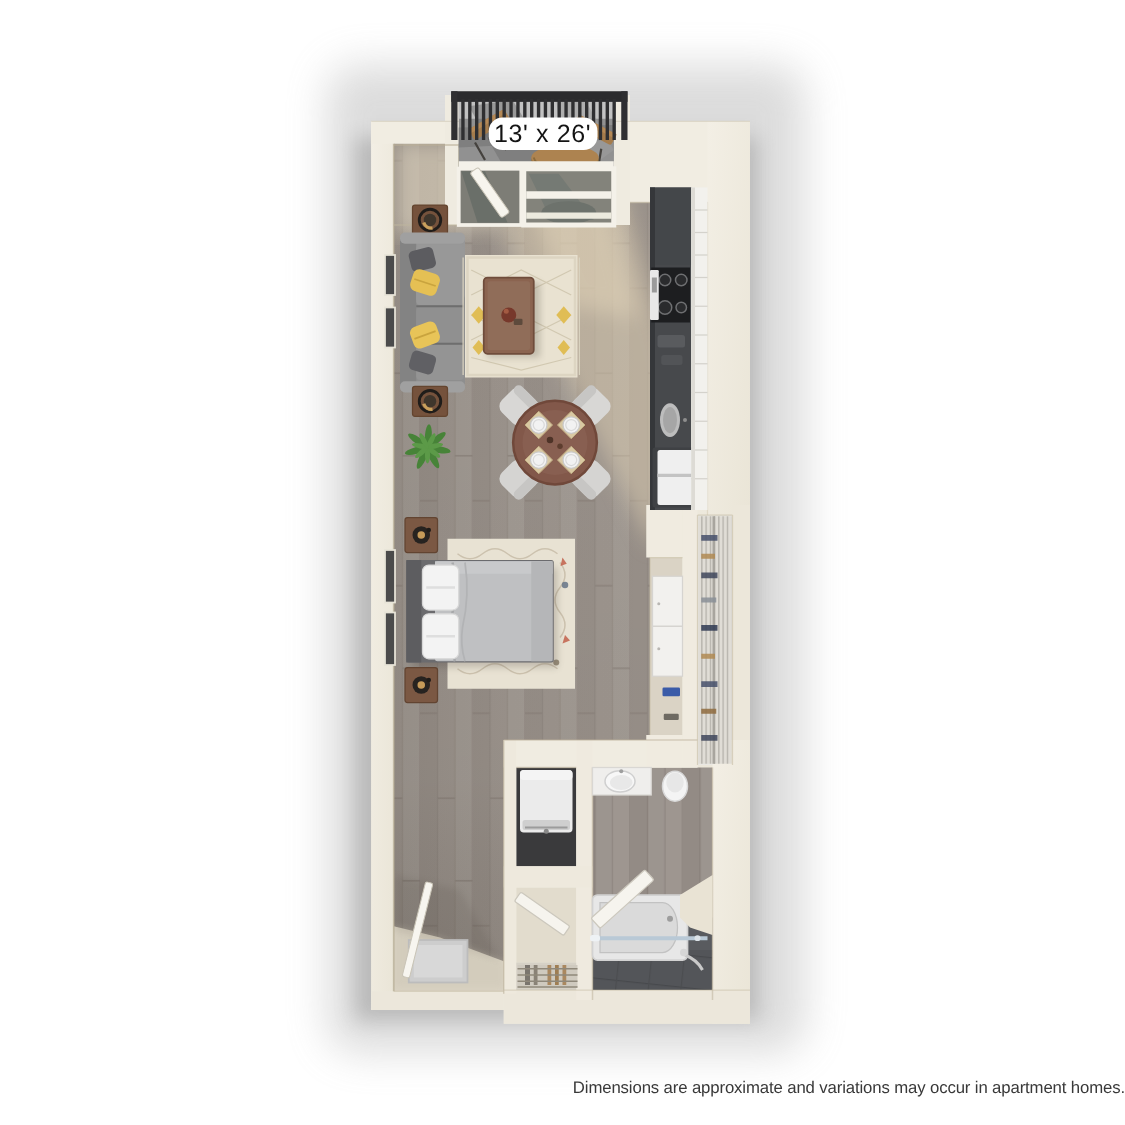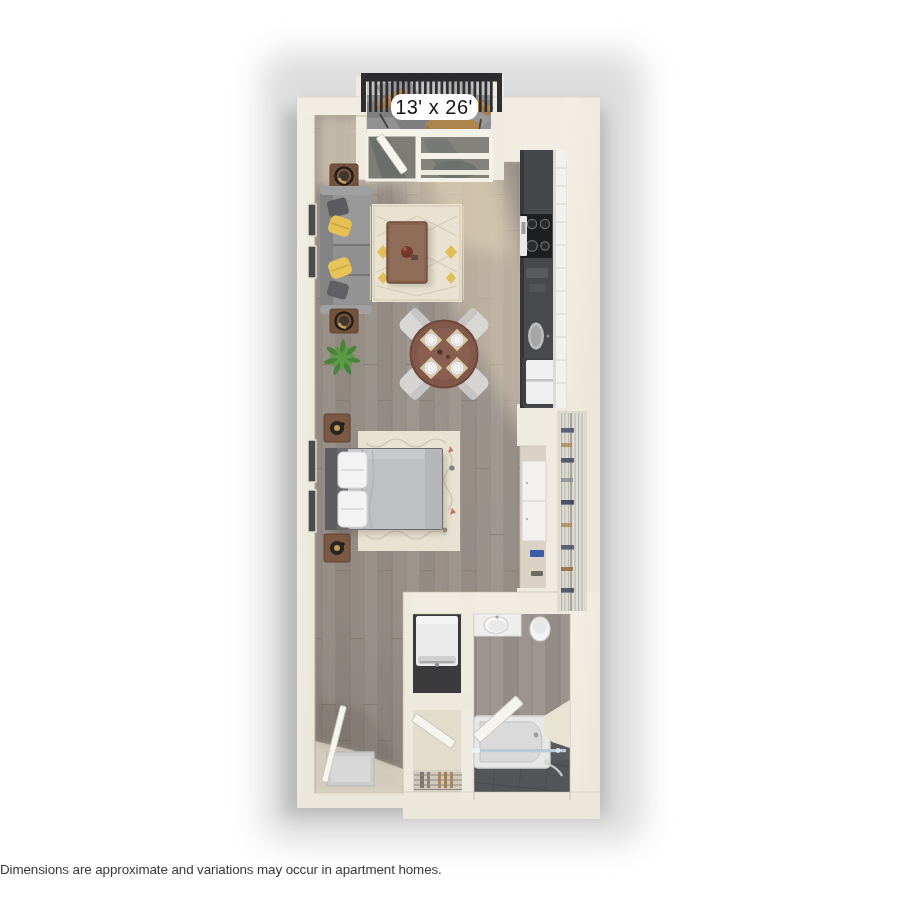--- a/index.html
+++ b/index.html
@@ -1,17 +1,17 @@
 <!DOCTYPE html>
 <html><head>
 <meta charset="utf-8">
 <style>
 html,body{margin:0;padding:0;background:#ffffff;width:900px;height:900px;overflow:hidden;}
 body{font-family:"Liberation Sans",sans-serif;}
-.caption{position:absolute;top:862px;left:0;width:900px;text-align:left;font-size:13.4px;letter-spacing:-0.1px;color:#393939;}
+.caption{position:absolute;top:862px;left:0;width:900px;text-align:right;font-size:13.4px;letter-spacing:-0.1px;color:#393939;}
 </style>
 </head>
 <body>
 <svg width="900" height="900" viewBox="0 0 900 900" xmlns="http://www.w3.org/2000/svg" style="position:absolute;top:0;left:0">
 <defs>
 <pattern id="wd" width="42" height="170" patternUnits="userSpaceOnUse">
   <rect width="42" height="170" fill="#9e968f"></rect>
   <rect x="0" width="14" height="170" fill="#99918a"></rect>
   <rect x="28" width="14" height="170" fill="#a39c95"></rect>
   <rect x="13.5" width="1" height="170" fill="#90878010"></rect>

